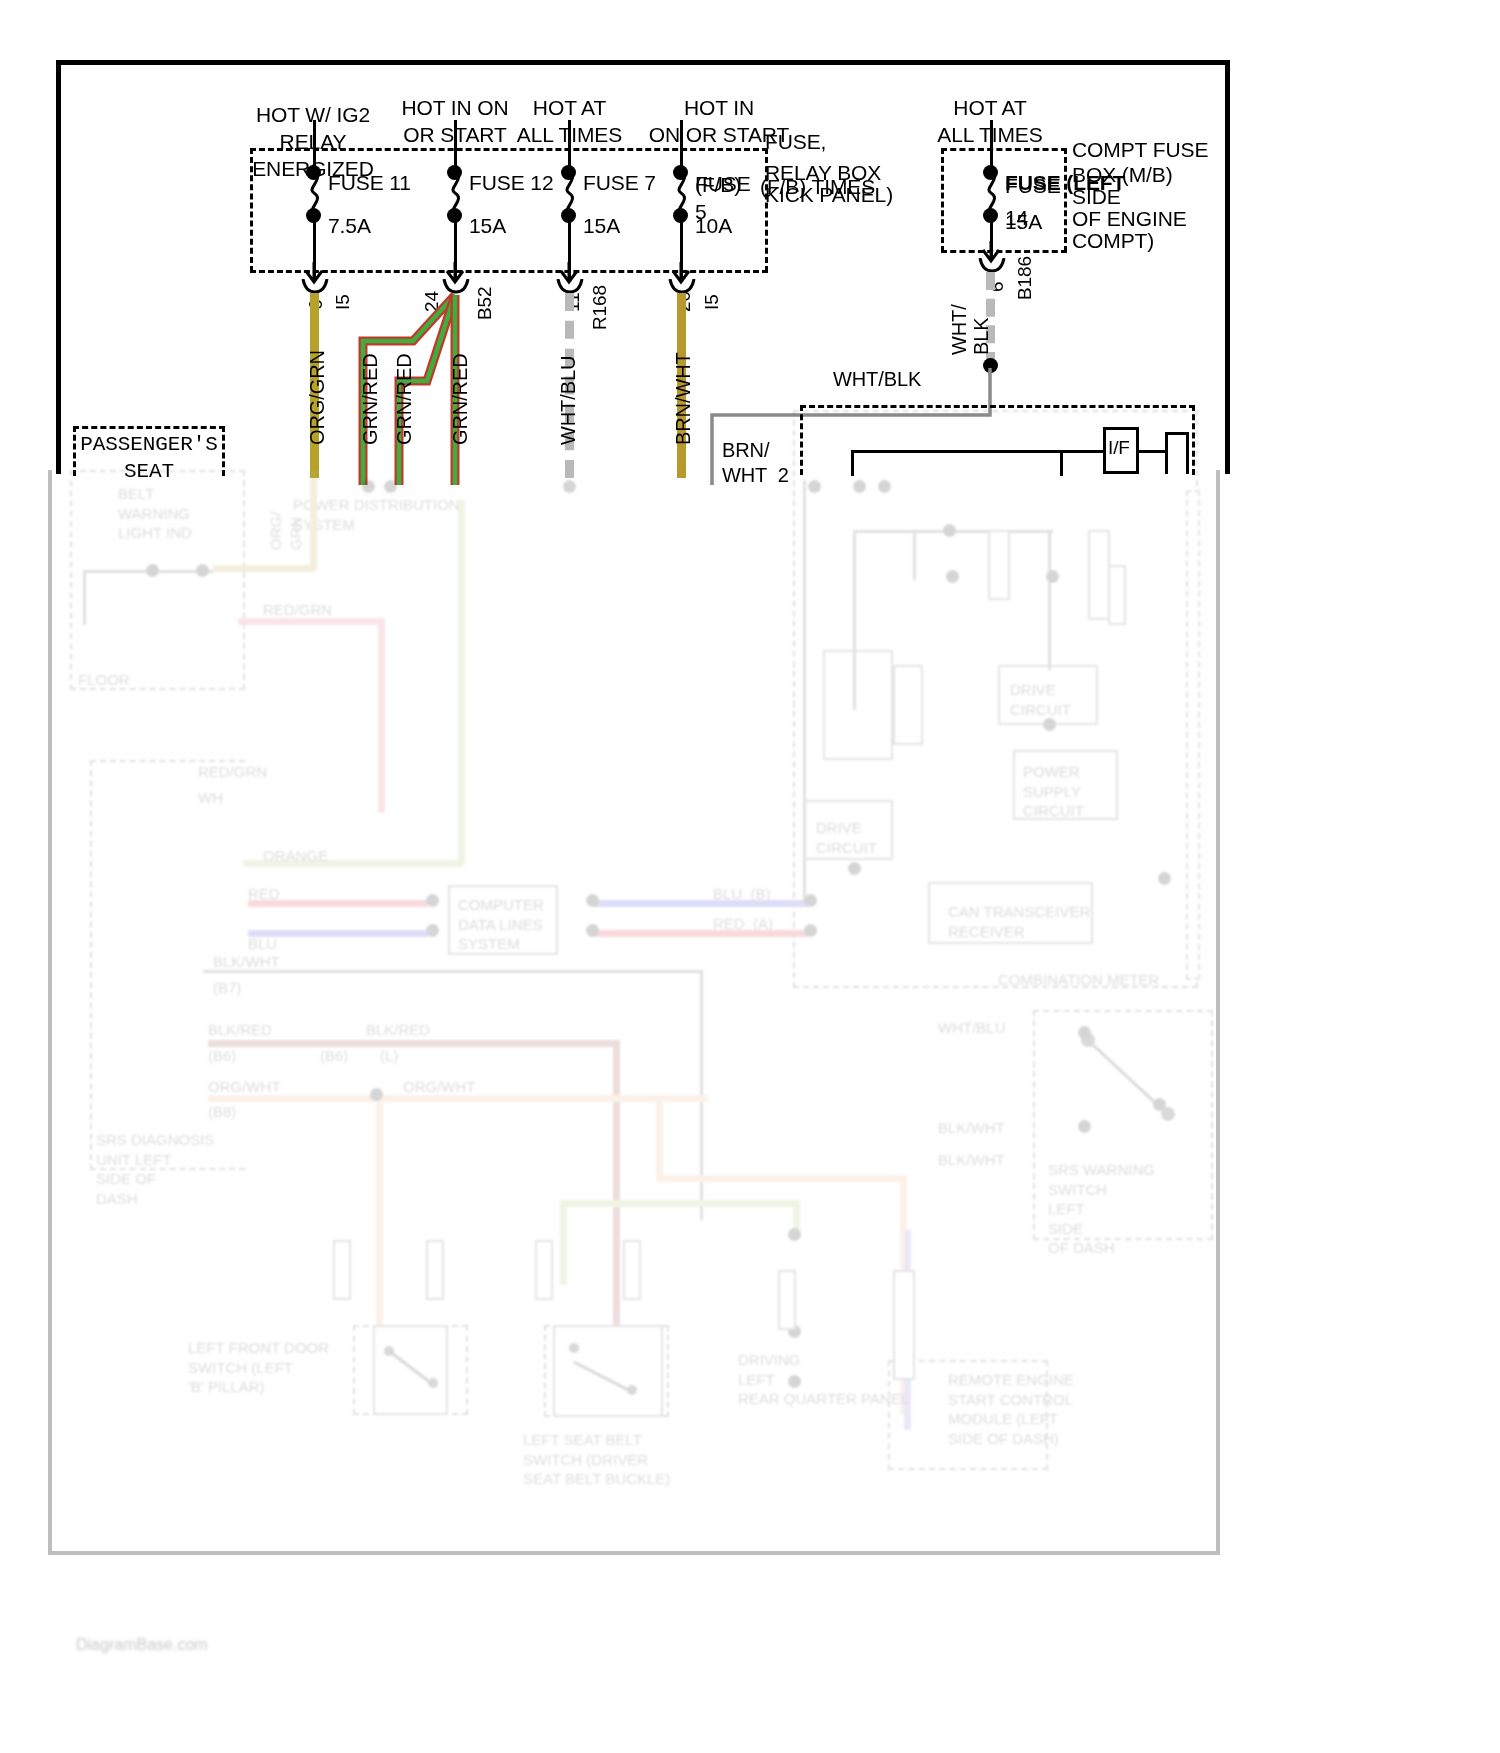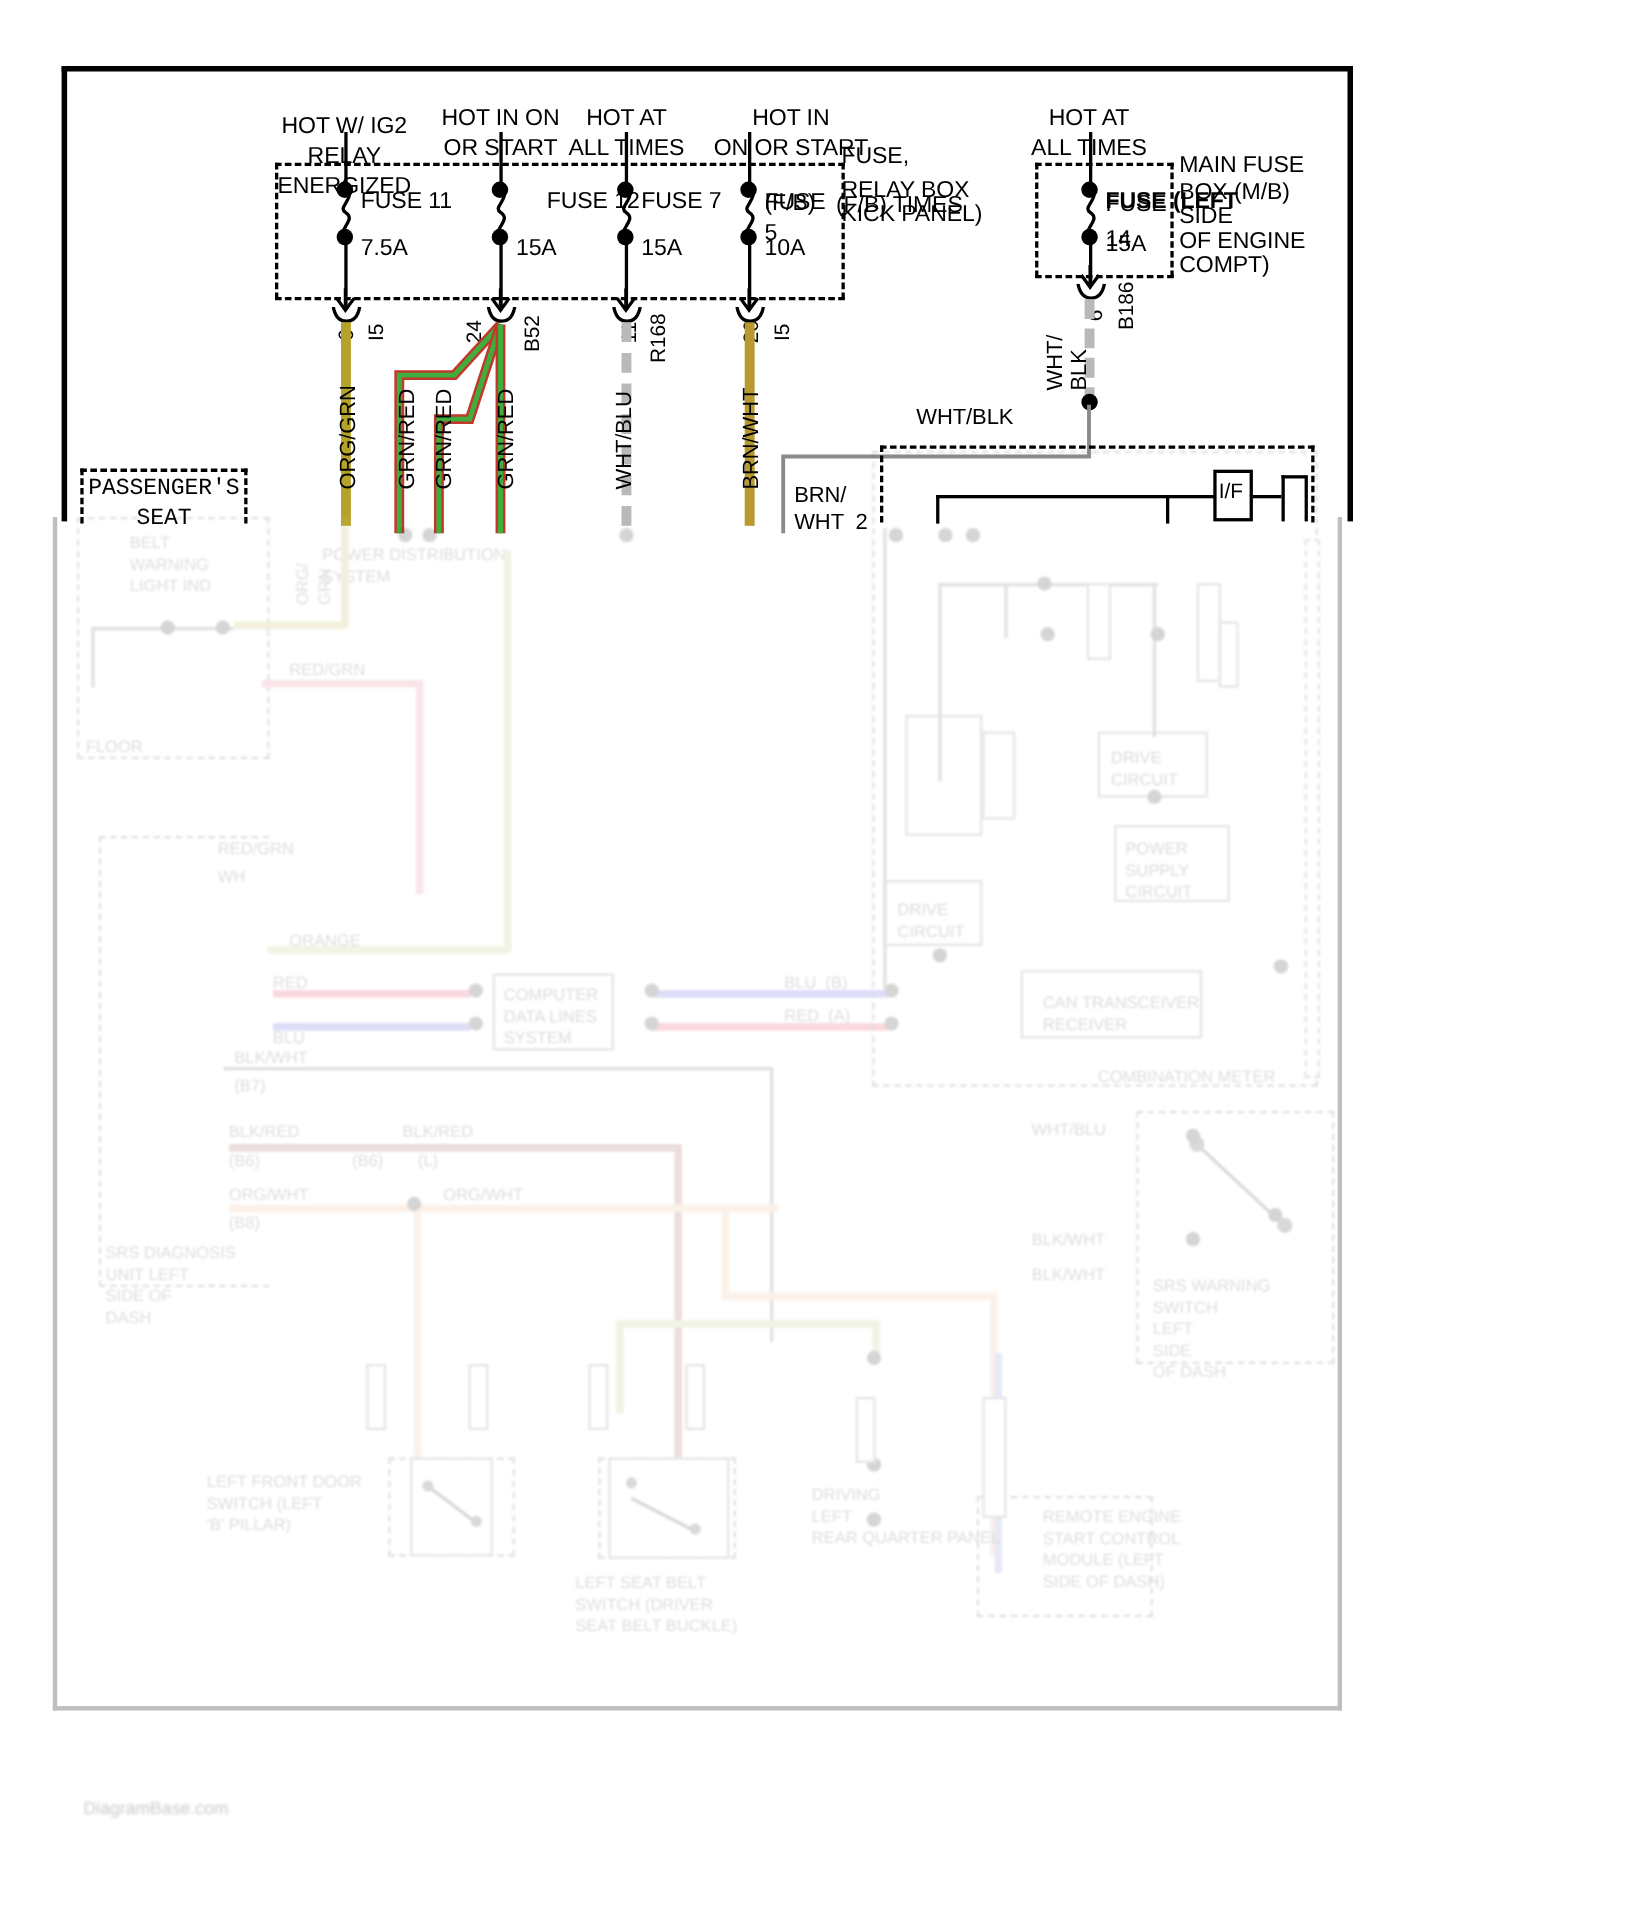--- a/index.html
+++ b/index.html
@@ -173,21 +173,21 @@
   <div class="wv" style="left:454px; top:120px; height:52px;"></div>
   <div class="dot" style="left:447px; top:165px;"></div>
   <svg class="fuse-svg" style="left:446px; top:170px;" width="22" height="46" viewBox="0 0 22 46">
     <path d="M9 0 C 20 10, 1 18, 9 23 C 20 30, 1 38, 9 46" stroke="#000" stroke-width="3" fill="none"></path>
   </svg>
   <div class="dot" style="left:447px; top:208px;"></div>
   <div class="wv" style="left:454px; top:216px; height:65px;"></div>
   <svg class="fuse-svg" style="left:444px; top:262px;" width="24" height="24" viewBox="0 0 24 24">
     <path d="M11 0 L11 16 M3 9 L11 20 L19 9" stroke="#000" stroke-width="3" fill="none"></path>
   </svg>
-  <div class="lbl" style="left:469px; top:170px;margin-left:28px;">FUSE 12</div>
+  <div class="lbl" style="left:469px; top:170px;">FUSE 12</div>
   <div class="lbl" style="left:469px; top:213px;">15A</div>
 
   <div class="wv" style="left:568px; top:120px; height:52px;"></div>
   <div class="dot" style="left:561px; top:165px;"></div>
   <svg class="fuse-svg" style="left:560px; top:170px;" width="22" height="46" viewBox="0 0 22 46">
     <path d="M9 0 C 20 10, 1 18, 9 23 C 20 30, 1 38, 9 46" stroke="#000" stroke-width="3" fill="none"></path>
   </svg>
   <div class="dot" style="left:561px; top:208px;"></div>
   <div class="wv" style="left:568px; top:216px; height:65px;"></div>
   <svg class="fuse-svg" style="left:558px; top:262px;" width="24" height="24" viewBox="0 0 24 24">
@@ -226,21 +226,21 @@
   <div class="wv" style="left:990px; top:216px; height:44px;"></div>
   <svg class="fuse-svg" style="left:980px; top:241px;" width="24" height="24" viewBox="0 0 24 24">
     <path d="M11 0 L11 16 M3 9 L11 20 L19 9" stroke="#000" stroke-width="3" fill="none"></path>
   </svg>
   <div class="lbl" style="left:1005px; top:170px; line-height:1.5;">FUSE
 14</div>
   <div class="lbl" style="left:1005px; top:209px;">15A</div>
 
   <div class="lbl" style="left:1005px; top:170px;font-weight:bold;">FUSE (LEFT</div>
 
-  <div class="lbl" style="left:1072px; top:137px;">MAIN FUSE</div>
+  <div class="lbl" style="left:1072px; top:137px;">COMPT FUSE</div>
   <div class="lbl" style="left:1072px; top:162px;">BOX (M/B)</div>
   <div class="lbl" style="left:1072px; top:184px;">SIDE</div>
   <div class="lbl" style="left:1072px; top:206px;">OF ENGINE</div>
   <div class="lbl" style="left:1072px; top:228px;">COMPT)</div>
 
   <svg class="fuse-svg" style="left:301px; top:279px;" width="28" height="16" viewBox="0 0 28 16">
     <path d="M2 0 C 4 11, 10 13, 14 13 C 18 13, 24 11, 26 0" stroke="#000" stroke-width="3" fill="none"></path>
   </svg>
   <svg class="fuse-svg" style="left:442px; top:279px;" width="28" height="16" viewBox="0 0 28 16">
     <path d="M2 0 C 4 11, 10 13, 14 13 C 18 13, 24 11, 26 0" stroke="#000" stroke-width="3" fill="none"></path>

